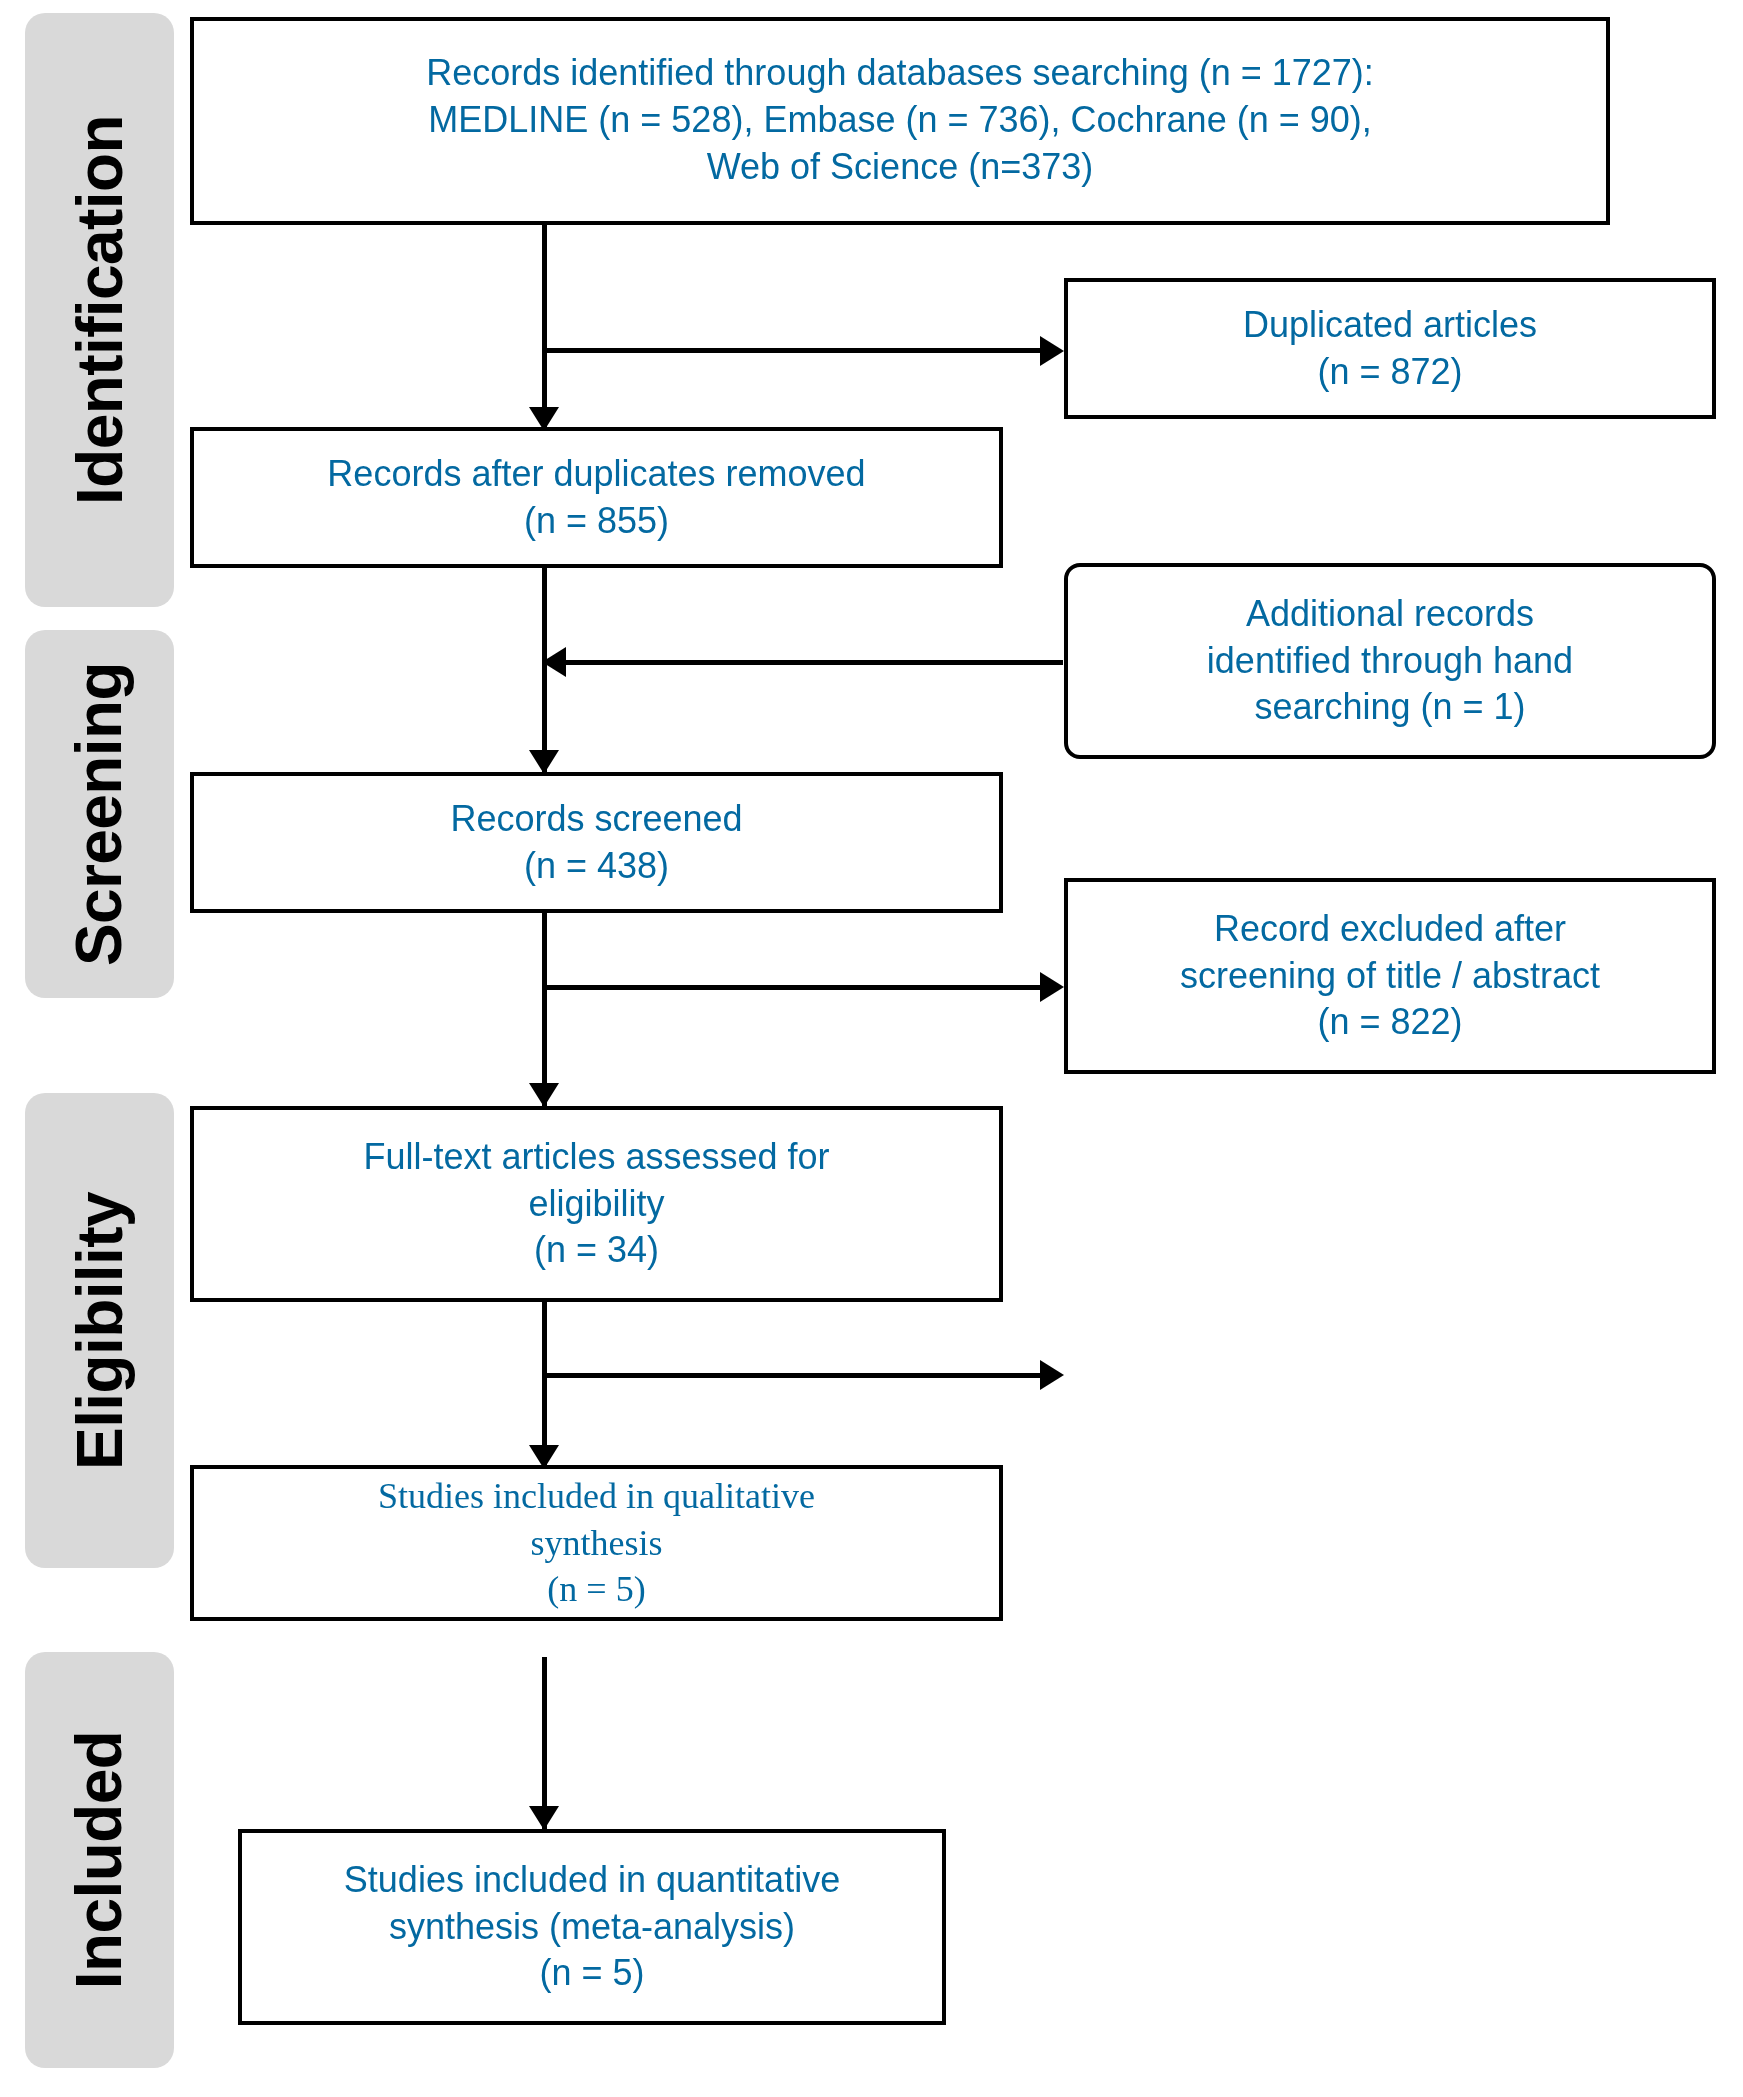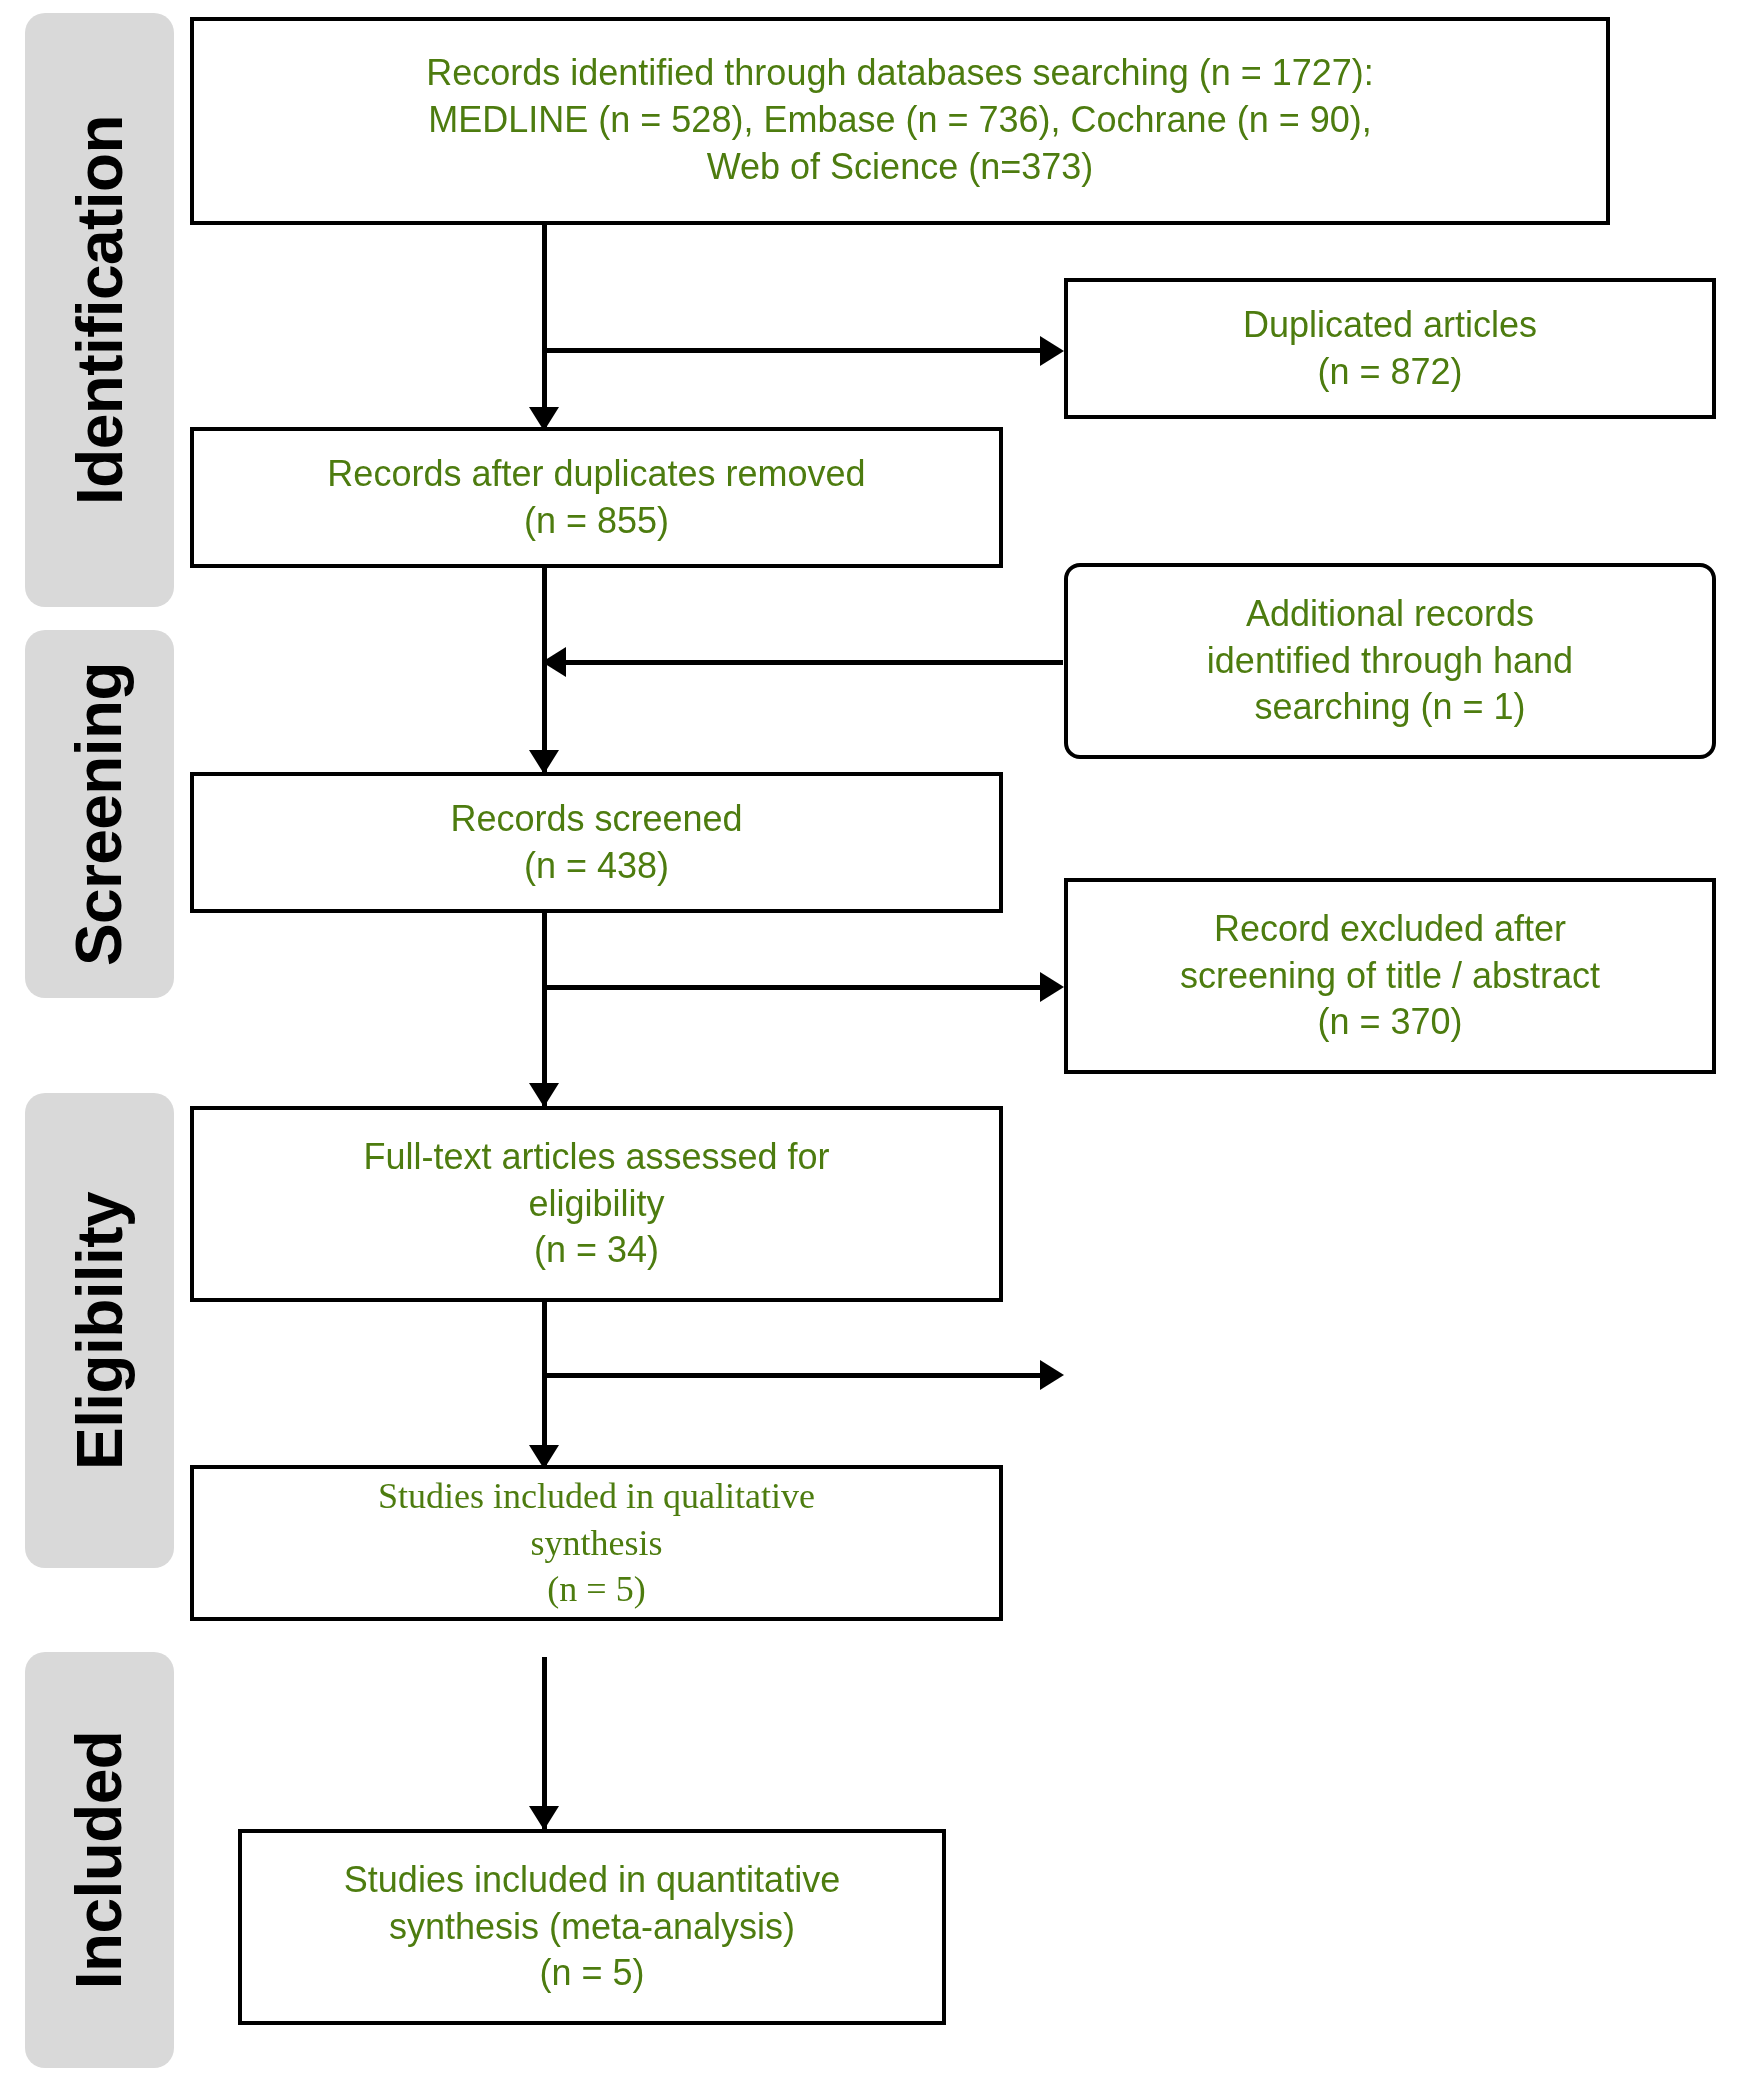--- a/index.html
+++ b/index.html
@@ -37,21 +37,21 @@
     background:#ffffff;
     border:4.2px solid #000000;
     display:flex;
     align-items:center;
     justify-content:center;
     text-align:center;
   }
   .fbox .ftext{
     font-size:36px;
     line-height:1.30;
-    color:#4d7c0f;
+    color:#0369a1;
     padding:0 9.5px;
     white-space:pre-line;
   }
   
   .vline{position:absolute;background:#000000;width:5.3px;}
   .hline{position:absolute;background:#000000;height:5.3px;}
   .arrow-down{
     position:absolute;
     width:0;height:0;
     border-left:15.4px solid transparent;
@@ -162,18 +162,18 @@
 
   <div class="fbox" style="left:1064px; top:563px; width:652px; height:196px;border-radius:16px;">
     <span class="ftext">Additional records
 identified through hand
 searching (n = 1)</span>
   </div>
 
   <div class="fbox" style="left:1064px; top:878px; width:652px; height:196px;">
     <span class="ftext">Record excluded after
 screening of title / abstract
-(n = 370)</span>
+(n = 822)</span>
   </div>
 
 
 </div>
 
 
 </body></html>

